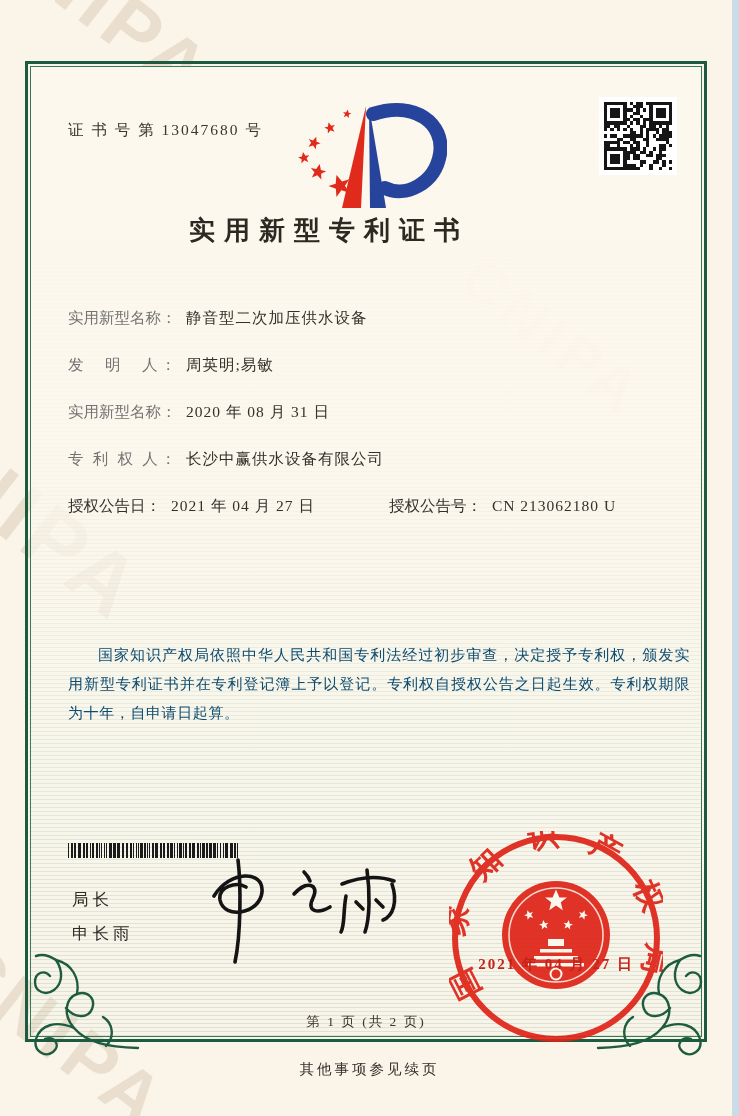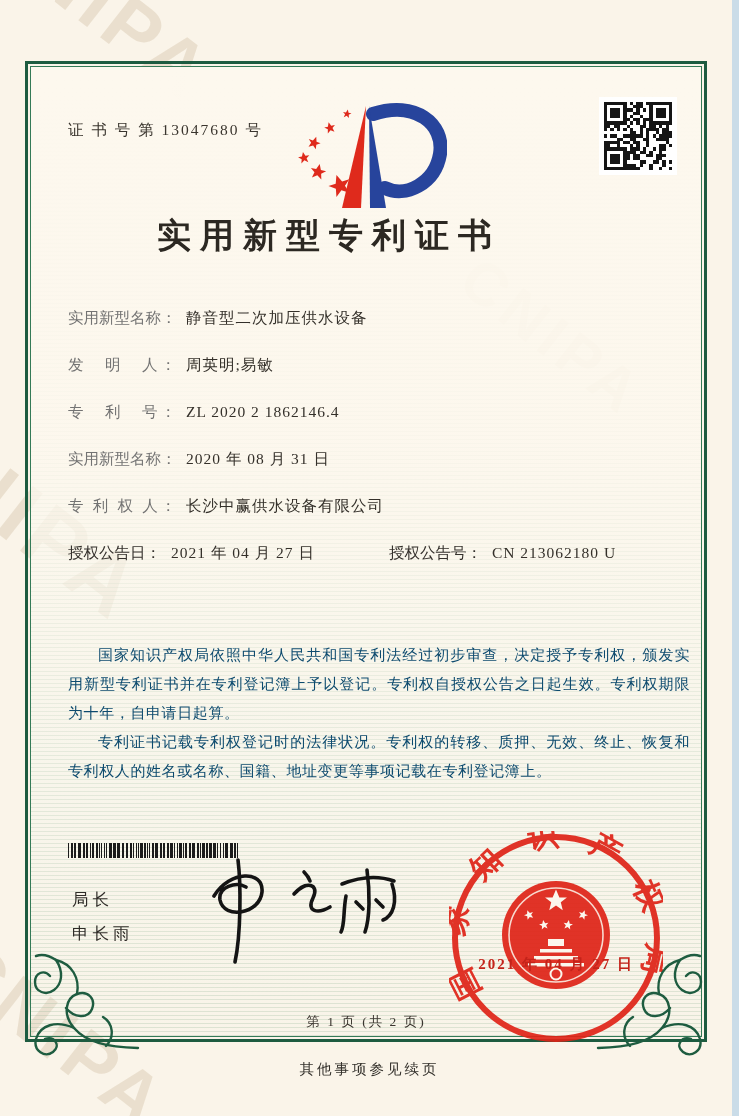--- a/index.html
+++ b/index.html
@@ -25,21 +25,21 @@
       linear-gradient(180deg,#fdf8ee 0%,rgba(253,248,238,.88) 38%,rgba(244,248,239,.35) 72%,rgba(234,242,229,.08) 100%),
       repeating-linear-gradient(0deg,rgba(128,168,134,.25) 0 1px,rgba(255,255,255,0) 1px 4px);
   }
   .abs{position:absolute;}
   .cert-no{left:68px;top:104px;font-size:15.5px;letter-spacing:2px;color:#3a352e;margin-top:16px;}
   .qr-box{left:599px;top:97px;width:78px;height:78px;background:#fff;padding:5px;box-sizing:border-box;}
   .qr-grid{display:grid;grid-template-columns:repeat(21,1fr);width:68px;height:68px;}
   .qr-grid i{display:block;}
   .qr-grid i.b{background:#151515;}
   .logo{left:293px;top:100px;width:154px;height:116px;}
-  .title{left:25px;top:213px;width:608px;text-align:center;font-size:34px;font-weight:700;
+  .title{left:25px;top:213px;width:608px;text-align:center;font-size:26px;font-weight:700;
          letter-spacing:9px;color:#2c2822;}
   .fields{left:68px;top:306px;width:620px;font-size:15.5px;line-height:24px;}
   .frow{margin-bottom:23px;white-space:nowrap;}
   .flabel{display:inline-block;width:108px;text-align:justify;text-align-last:justify;
           text-justify:inter-ideograph;vertical-align:top;color:#737373;}
   .fvalue{margin-left:10px;letter-spacing:1px;color:#34302a;}
   .frow2{margin-bottom:10px;}
   .grant-right{display:inline-block;margin-left:74px;}
   .paras{left:68px;top:641px;width:622px;font-size:15px;line-height:29px;text-align:justify;
          letter-spacing:.6px;color:#0c4a6e;}
@@ -540,36 +540,32 @@
 <div class="abs title">实用新型专利证书</div>
 
 <div class="abs fields">
   <div class="frow">
     <span class="flabel">实用新型名称：</span><span class="fvalue">静音型二次加压供水设备</span>
   </div>
   <div class="frow">
     <span class="flabel">发　明　人：</span><span class="fvalue">周英明;易敏</span>
   </div>
   <div class="frow">
-    <span class="flabel">专　利　号：</span><span class="fvalue">ZL 2020 2 1862146.4</span>
-  </div>
-  <div class="frow">
     <span class="flabel">实用新型名称：</span><span class="fvalue">2020 年 08 月 31 日</span>
   </div>
   <div class="frow">
     <span class="flabel">专 利 权 人：</span><span class="fvalue">长沙中赢供水设备有限公司</span>
   </div>
   <div class="frow frow2">
     <span>授权公告日：</span><span class="fvalue">2021 年 04 月 27 日</span><span class="grant-right"><span>授权公告号：</span><span class="fvalue">CN 213062180 U</span></span>
   </div>
 </div>
 
 <div class="abs paras">
   <p>国家知识产权局依照中华人民共和国专利法经过初步审查，决定授予专利权，颁发实用新型专利证书并在专利登记簿上予以登记。专利权自授权公告之日起生效。专利权期限为十年，自申请日起算。</p>
-  <p>专利证书记载专利权登记时的法律状况。专利权的转移、质押、无效、终止、恢复和专利权人的姓名或名称、国籍、地址变更等事项记载在专利登记簿上。</p>
 </div>
 
 <div class="abs barcode">
     <i style="width: 1px; margin-right: 2px;"></i>
     <i style="width: 2px; margin-right: 1px;"></i>
     <i style="width: 2px; margin-right: 2px;"></i>
     <i style="width: 3px; margin-right: 2px;"></i>
     <i style="width: 2px; margin-right: 1px;"></i>
     <i style="width: 2px; margin-right: 2px;"></i>
     <i style="width: 1px; margin-right: 1px;"></i>

